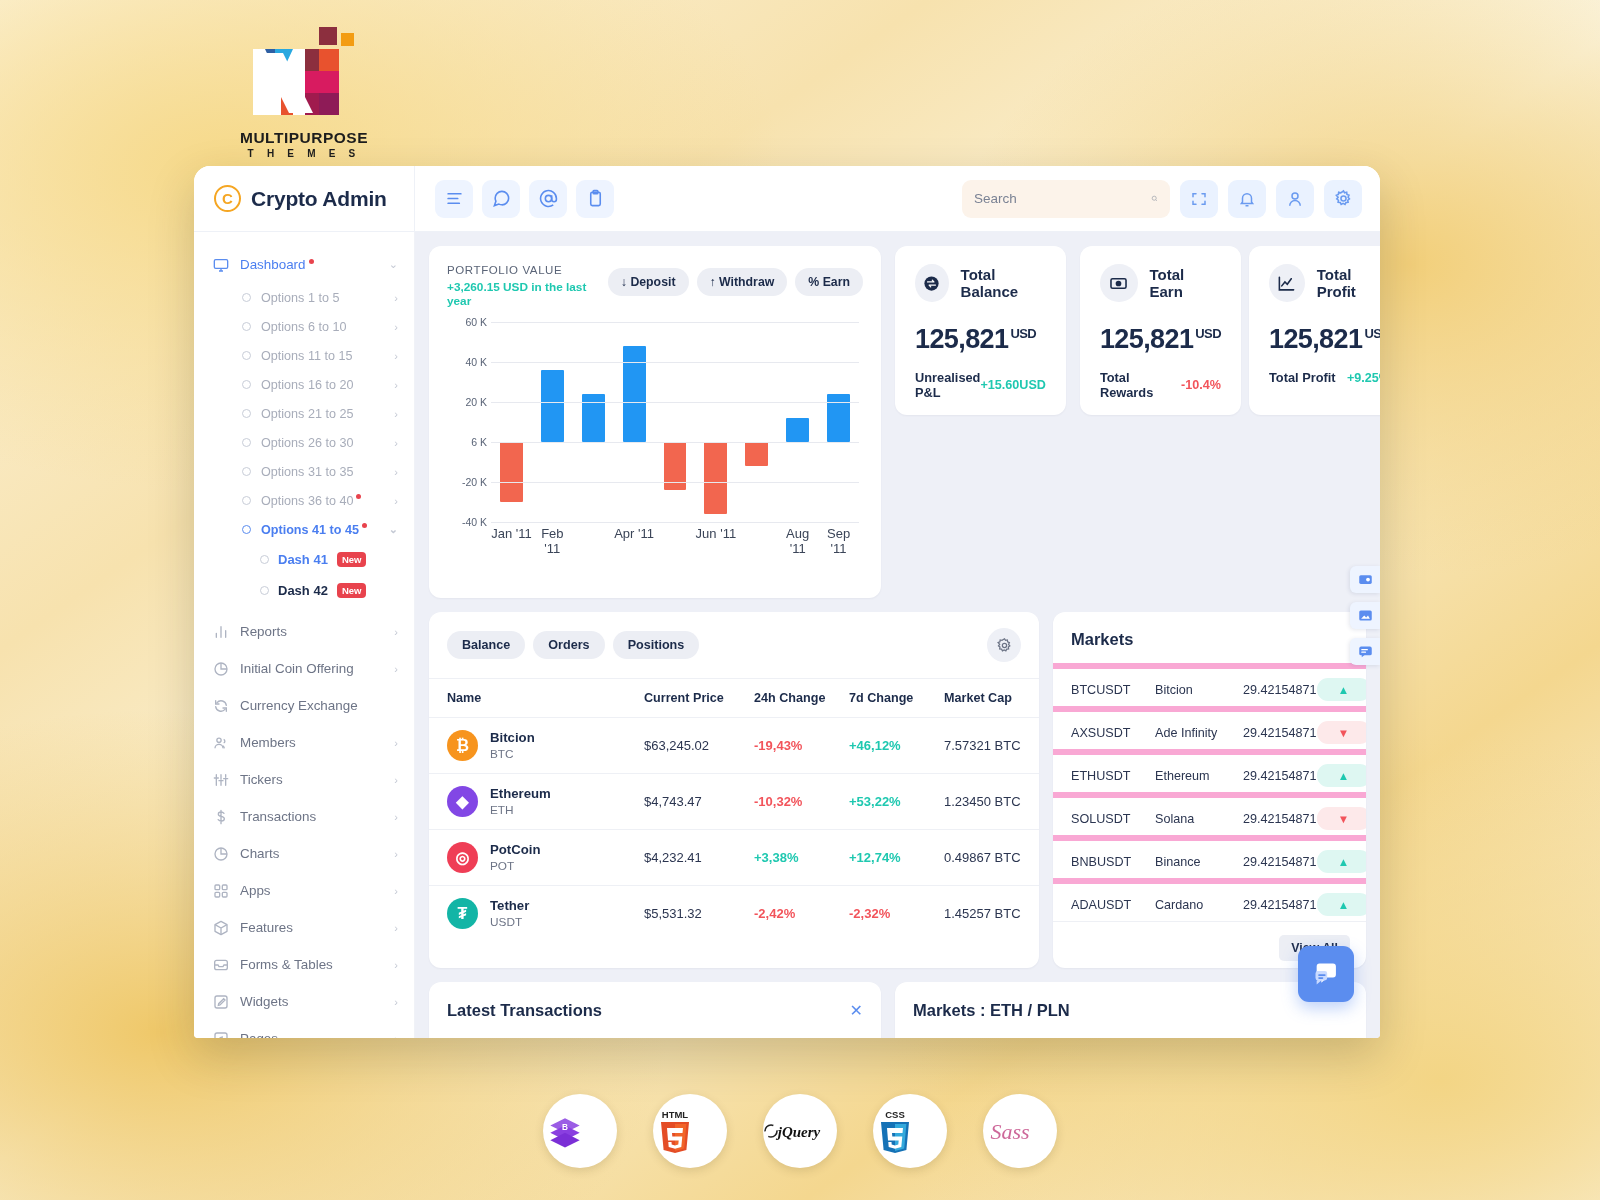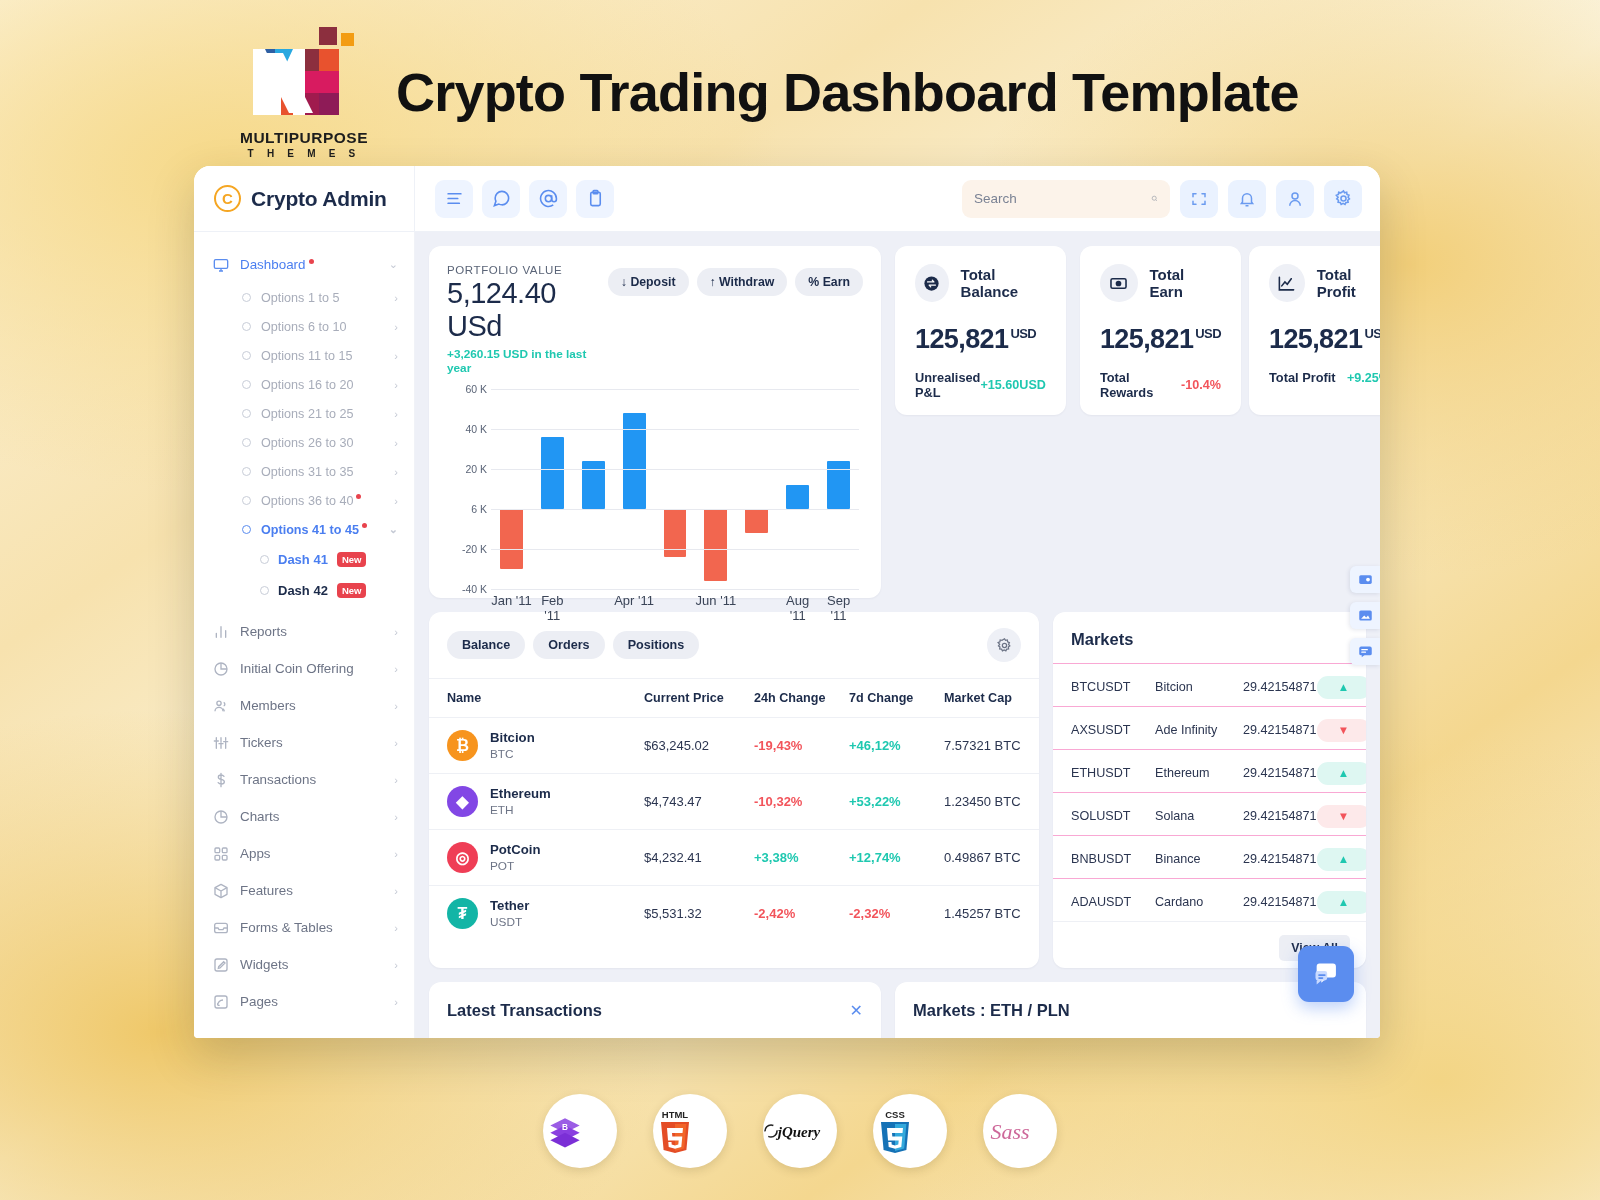--- a/index.html
+++ b/index.html
@@ -111,21 +111,21 @@
   tbody td { padding: 12px 0; border-top: 1px solid #eef0f5; font-size: 13px; color: #2b3category; }
   tbody td { color: #2b3550; }
   tbody td:first-child { padding-left: 18px; }
   .coin { display: flex; align-items: center; gap: 12px; }
   .coin-ico { width: 31px; height: 31px; border-radius: 50%; display: flex; align-items: center; justify-content: center; color: #fff; font-weight: 700; font-size: 16px; flex: 0 0 31px; }
   .cn { font-size: 13.2px; font-weight: 700; color: #1c2b4a; line-height: 1.25; }
   .cs { font-size: 11.8px; color: #6d7486; }
 
   .markets-card { flex: 1; background: #fff; border-radius: 12px; height: 356px; box-shadow: 0 1px 2px rgba(30,40,80,.05); overflow: hidden; position: relative; }
   .mk-title { font-size: 16.5px; font-weight: 700; color: #1c2b4a; padding: 18px 18px 14px 18px; }
-  .mk-row { display: flex; align-items: center; padding: 4px 0 0 18px; height: 43px; border-top: 1px solid #f9a8d4; font-size: 12.6px; color: #2b3550; }
+  .mk-row { display: flex; align-items: center; padding: 4px 0 0 18px; height: 43px; border-top: 6px solid #f9a8d4; font-size: 12.6px; color: #2b3550; }
   .mk-pair { width: 84px; flex: 0 0 84px; }
   .mk-name { width: 88px; flex: 0 0 88px; }
   .mk-price { flex: 1; }
   .mk-badge { width: 54px; flex: 0 0 54px; height: 23px; border-radius: 11px; font-size: 11.5px; font-weight: 600; display: flex; align-items: center; justify-content: center; }
   .mk-badge.gp { background: #def7f2; color: #1fc8b0; }
   .mk-badge.rp { background: #fde9ea; color: #f2545b; }
   .mk-foot { border-top: 1px solid #eef0f5; height: 52px; display: flex; align-items: center; justify-content: flex-end; padding-right: 16px; }
   .view-all { background: #eceef4; border-radius: 5px; padding: 6px 12px; font-size: 12.4px; font-weight: 600; color: #1c2b4a; }
 
   .grid-foot { display: flex; gap: 14px; margin-top: 14px; }
@@ -167,21 +167,20 @@
       <path d="M16 28 L46 88 L70 88 L40 28 Z" fill="#fff"></path>
         <path d="M50 28 L74 88 L90 88 L66 28 Z" fill="#fff" opacity="0"></path>
       <path d="M22 90 L22 30 L38 30 L38 90 Z" fill="#fff"></path>
         <path d="M44 90 L44 36 L58 60 L72 36 L72 90 L62 90 L62 58 L58 66 L54 58 L54 90 Z" fill="#fff" opacity="0"></path>
       <path d="M10 90 L10 24 L22 24 L36 54 L50 24 L62 24 L62 90 L50 90 L50 48 L38 72 L34 72 L22 48 L22 90 Z" fill="#fff"></path>
       <rect x="80" y="30" width="12" height="56" fill="#fff" opacity="0"></rect>
     </svg>
     <div class="mt-name">MULTIPURPOSE</div>
     <div class="mt-sub">T H E M E S</div>
   </div>
-  <div class="banner-title">Crypto Trading Dashboard Template</div>
 </div>
 
 <div class="app">
 
   <div class="topbar">
     <div class="brand">
       <div class="brand-mark">C</div>
       <div class="brand-name">Crypto Admin</div>
     </div>
     <div class="topbar-left">
@@ -329,20 +328,29 @@
             <svg width="16" height="16" viewBox="0 0 24 24" fill="none" stroke="currentColor" stroke-width="2">
               <circle cx="12" cy="12" r="9"></circle>
               <path d="M12 3v9h9"></path>
             </svg>
           </span>
           <span class="nav-label">Initial Coin Offering</span>
           <span class="chev">›</span>
         </div>
       <div class="nav-item">
           <span class="ni">
+            <svg width="16" height="16" viewBox="0 0 24 24" fill="none" stroke="currentColor" stroke-width="2" stroke-linecap="round">
+              <path d="M20 11a8 8 0 0 0-14-4M4 13a8 8 0 0 0 14 4"></path>
+              <path d="M4 4v5h5M20 20v-5h-5"></path>
+            </svg>
+          </span>
+          <span class="nav-label">Currency Exchange</span>
+        </div>
+      <div class="nav-item">
+          <span class="ni">
             <svg width="16" height="16" viewBox="0 0 24 24" fill="none" stroke="currentColor" stroke-width="2">
               <circle cx="9" cy="8" r="3.2"></circle>
               <path d="M3 20a6 6 0 0 1 12 0"></path>
               <path d="M16 6.5a3 3 0 0 1 0 5.5M17 20a6 6 0 0 0-2-4"></path>
             </svg>
           </span>
           <span class="nav-label">Members</span>
           <span class="chev">›</span>
         </div>
       <div class="nav-item">
@@ -429,21 +437,20 @@
     </div>
 
     <div class="content">
 
       <div class="grid-top">
 
         <div class="card portfolio">
           <div class="pf-head">
             <div>
               <div class="pf-label">PORTFOLIO VALUE</div>
-              <div class="pf-value">5,124.40 USd</div>
               <div class="pf-sub">+3,260.15 USD in the last year</div>
             </div>
             <div class="pf-btns">
               <div class="pill">↓ Deposit</div>
               <div class="pill">↑ Withdraw</div>
               <div class="pill">% Earn</div>
             </div>
           </div>
           <div class="chart-wrap">
             <div class="ylabels" id="ylabels">

